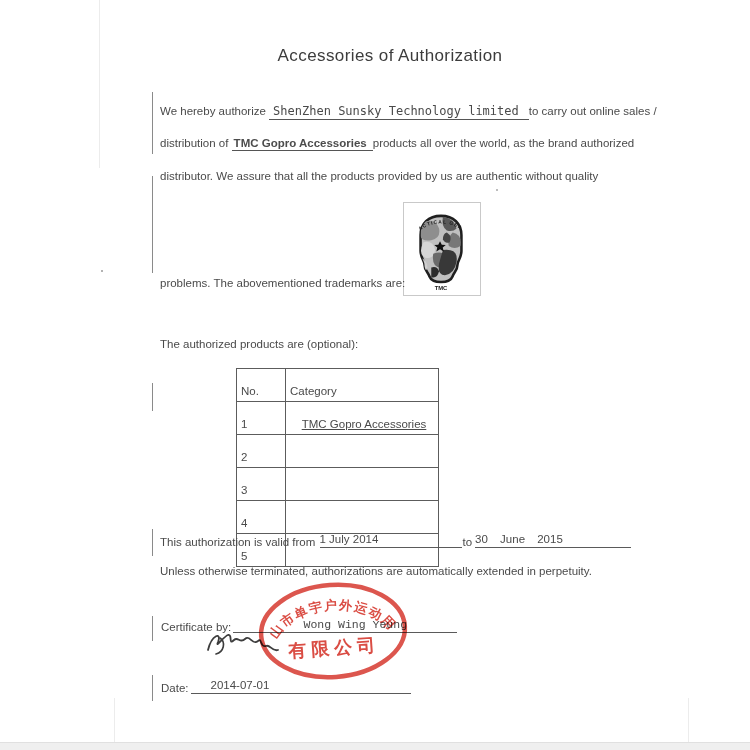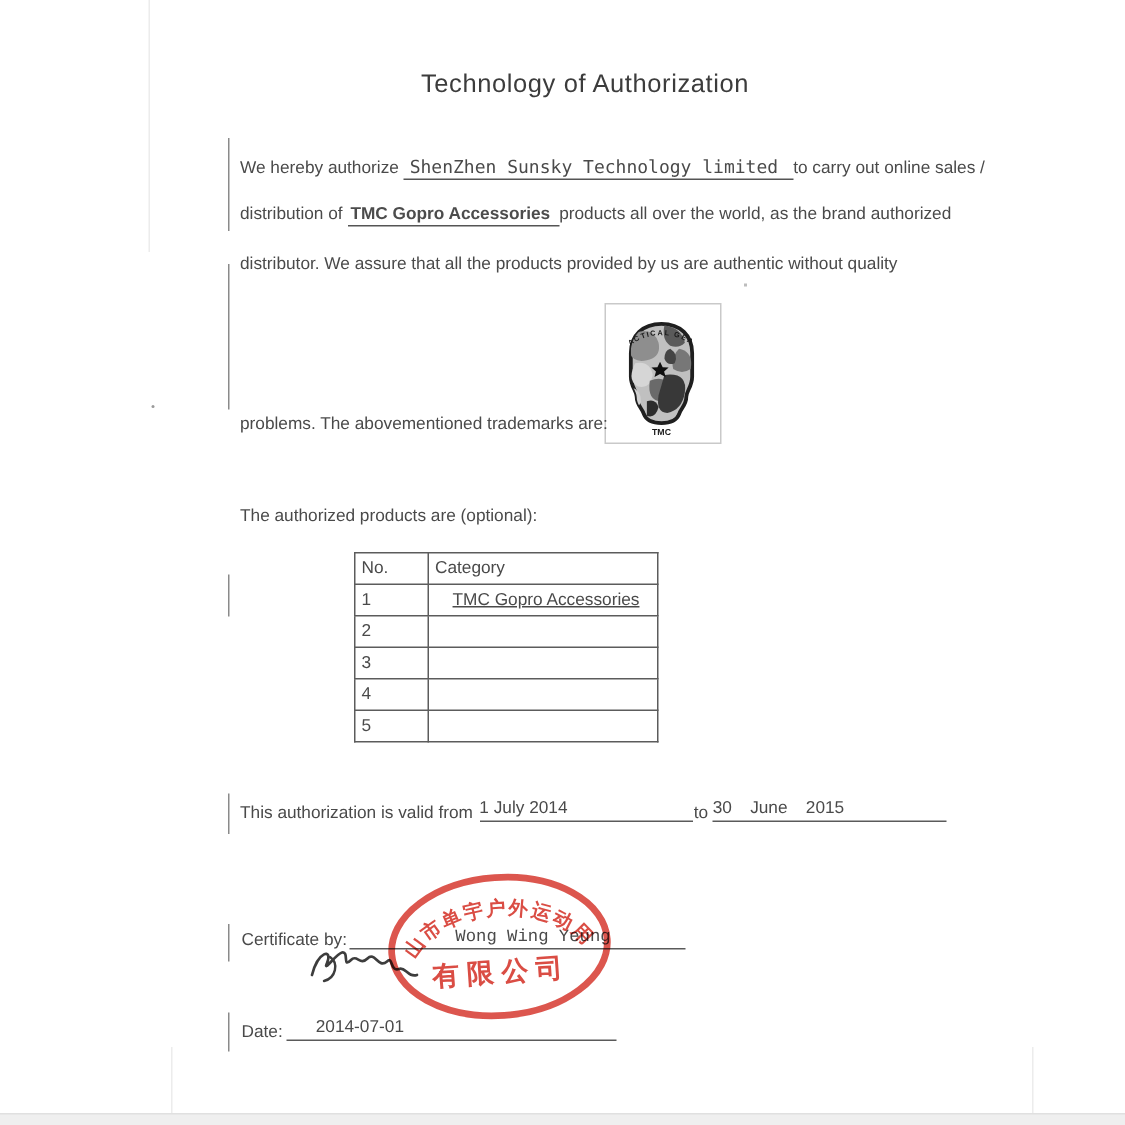--- a/index.html
+++ b/index.html
@@ -24,21 +24,21 @@
            border-bottom:1px solid #555;padding:0 10px 1px 4px;color:#4a4a4a;}
   .brand{font-weight:bold;border-bottom:1px solid #555;padding:0 6px 1px 2px;color:#4c4c4c;}
 
   .logo-box{position:absolute;left:403px;top:202px;width:76px;height:92px;
             background:#fff;border:1px solid #c9c9c9;}
 
   .heading{position:absolute;left:160px;top:338px;font-size:11.5px;}
 
   table.products{position:absolute;left:236px;top:368px;border-collapse:collapse;
                  font-size:11.5px;color:#4a4a4a;}
-  table.products td{border:1px solid #5c5c5c;height:20px;padding:0 0 0 4px;}
+  table.products td{border:1px solid #5c5c5c;height:20px;padding:12px 0 0 4px;}
   td.noCol{width:44px;} td.catCol{width:148px;}
   td.catVal{text-align:center;padding:0;}
   .u{text-decoration:underline;}
 
   .validity{position:absolute;left:160px;top:532px;font-size:11.5px;white-space:nowrap;}
   .blank{display:inline-block;border-bottom:1px solid #5a5a5a;text-align:left;
          vertical-align:bottom;line-height:15px;}
   .b1{width:142px;margin:0 1px;} .b2{width:156px;margin-left:3px;word-spacing:9px;}
   .note{position:absolute;left:160px;top:565px;font-size:11.5px;white-space:nowrap;}
 
@@ -63,21 +63,21 @@
   <div class="tick t3"></div>
   <div class="tick t4"></div>
   <div class="tick t5"></div>
   <div class="tick t6"></div>
   <div class="dot"></div>
   <div class="speck"></div>
   <div class="edge-bl"></div>
   <div class="edge-br"></div>
   <div class="bottom-band"></div>
 
-  <h1 class="title">Technology of Authorization</h1>
+  <h1 class="title">Accessories of Authorization</h1>
 
   <div class="pline l1">
     <span>We hereby authorize</span>
     <span class="company">ShenZhen Sunsky Technology limited</span><span>to carry out online sales /</span>
   </div>
   <div class="pline l3">distributor. We assure that all the products provided by us are authentic without quality</div>
   <div class="pline l2">
     <span>distribution of</span>
     <span class="brand">TMC Gopro Accessories</span><span>products all over the world, as the brand authorized</span>
   </div>
@@ -140,20 +140,21 @@
       <td class="noCol">5</td>
       <td class="catCol"></td>
     </tr>
   </tbody>
     </table>
 
   <div class="validity">
     <span>This authorization is valid from</span>
     <span class="blank b1"><span>1 July 2014</span></span><span>to</span><span class="blank b2"><span>30 June 2015</span></span>
   </div>
+  <div class="note">Unless otherwise terminated, authorizations are automatically extended in perpetuity.</div>
 
   <div class="sigrow r1">
     <span>Certificate by:</span><span class="blank ab"><span>Wong Wing Yeung</span></span>
   </div>
   <svg class="sig-svg" width="80" height="36" viewBox="0 0 80 36">
     <path d="M8 24 C12 8 22 6 18 16 C15 23 24 10 28 9 C33 8 28 20 34 14 C38 10 40 18 45 13 C50 8 52 20 58 15 C62 11 60 22 66 20 C70 18 72 26 78 24" fill="none" stroke="#3d3d3d" stroke-width="1.8" stroke-linecap="round"></path>
     <path d="M20 12 C26 16 24 26 16 28" fill="none" stroke="#3d3d3d" stroke-width="1.6" stroke-linecap="round"></path>
   </svg>
   <div class="sigrow r3">
     <span>Date:</span><span class="blank dateblank"><span>2014-07-01</span></span>

